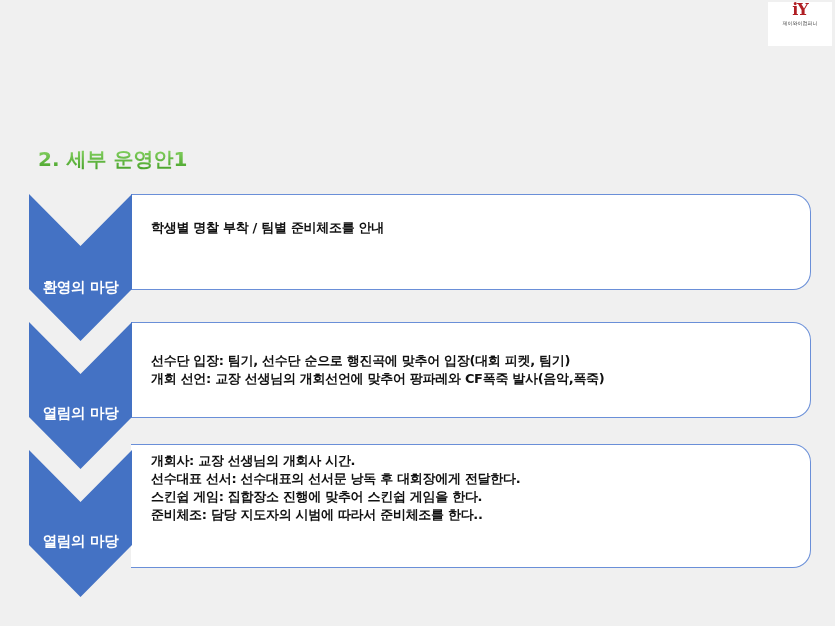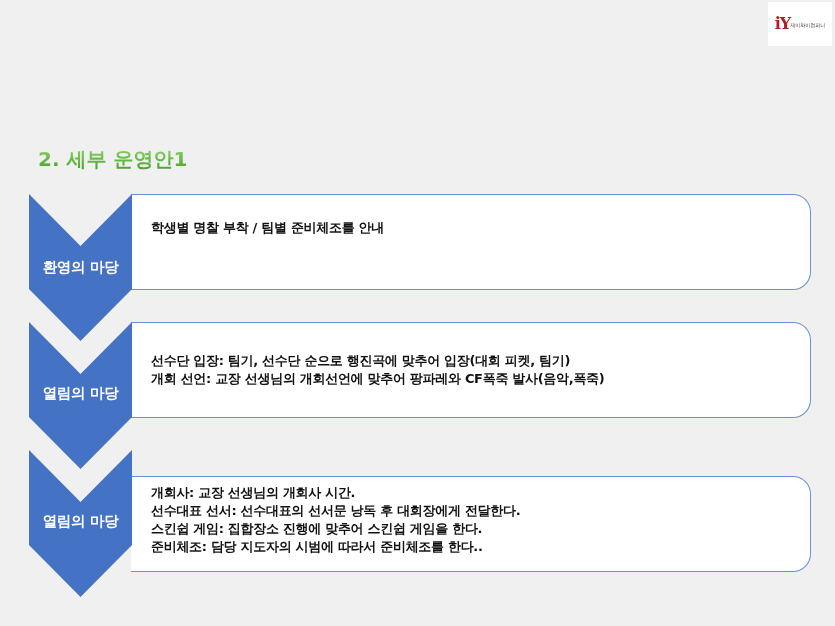--- a/index.html
+++ b/index.html
@@ -3,34 +3,34 @@
 <meta charset="utf-8">
 <style>
   html, body { margin:0; padding:0; }
   body {
     width:835px; height:626px; overflow:hidden; position:relative;
     background:#f0f0f0;
     font-family:"DejaVu Sans","Liberation Sans",sans-serif;
   }
   .logo {
     position:absolute; left:768px; top:2px; width:64px; height:44px;
-    background:#ffffff; display:flex; flex-direction:row; align-items:center; justify-content:center;
+    background:#ffffff; display:flex; flex-direction:column; align-items:center; justify-content:flex-start;
   }
   .logo-mark { font-family:"DejaVu Serif","Liberation Serif",serif; font-weight:bold; color:#b01e23; font-size:16px; line-height:16px; letter-spacing:-1px; }
   .logo-text { font-size:5px; color:#333; margin-top:2px; white-space:nowrap; }
   .title {
     position:absolute; left:38px; top:146px; font-size:20px; font-weight:bold;
     color:#5cb53a; letter-spacing:0px;
     background:linear-gradient(#8fd86a,#3f9c22); -webkit-background-clip:text; background-clip:text; -webkit-text-fill-color:transparent;
   }
   .chev { position:absolute; left:29px; width:103px; }
   .chev svg { display:block; }
   .chev-label {
     position:absolute; left:0; width:103px; text-align:center; color:#fff;
-    font-size:14.5px; font-weight:bold; letter-spacing:-0.3px;
+    font-size:14.5px; font-weight:bold; letter-spacing:-0.3px;margin-top:20px;
   }
   .card {
     position:absolute; left:131px; width:680px; background:#fff;
     border:1.5px solid #6a8fd8; border-left:none;
     border-radius:0 18px 18px 0; box-sizing:border-box;
   }
   .card-lines { position:absolute; left:20px; }
   .card-line { font-size:13px; font-weight:bold; color:#111; line-height:18px; white-space:nowrap; letter-spacing:-0.3px; }
 </style>
 </head>
@@ -61,21 +61,21 @@
     <div class="card-line">개회 선언: 교장 선생님의 개회선언에 맞추어 팡파레와 CF폭죽 발사(음악,폭죽)</div>
   </div>
 </div>
 <div class="chev" style="top:322px; height:147px;">
   <svg width="103" height="147">
     <polygon points="0,0 51.5,52 103,0 103,95 51.5,147 0,95" fill="#4472c4"></polygon>
   </svg>
   <div class="chev-label" style="top:62px;">열림의 마당</div>
 </div>
 
-<div class="card" style="top:476px; height:96px;">
+<div class="card" style="top:444px; height:124px;">
   <div class="card-lines" style="top:7px;">
     <div class="card-line">개회사: 교장 선생님의 개회사 시간.</div>
     <div class="card-line">선수대표 선서: 선수대표의 선서문 낭독 후 대회장에게 전달한다.</div>
     <div class="card-line">스킨쉽 게임: 집합장소 진행에 맞추어 스킨쉽 게임을 한다.</div>
     <div class="card-line">준비체조: 담당 지도자의 시범에 따라서 준비체조를 한다..</div>
   </div>
 </div>
 <div class="chev" style="top:450px; height:147px;">
   <svg width="103" height="147">
     <polygon points="0,0 51.5,52 103,0 103,95 51.5,147 0,95" fill="#4472c4"></polygon>

